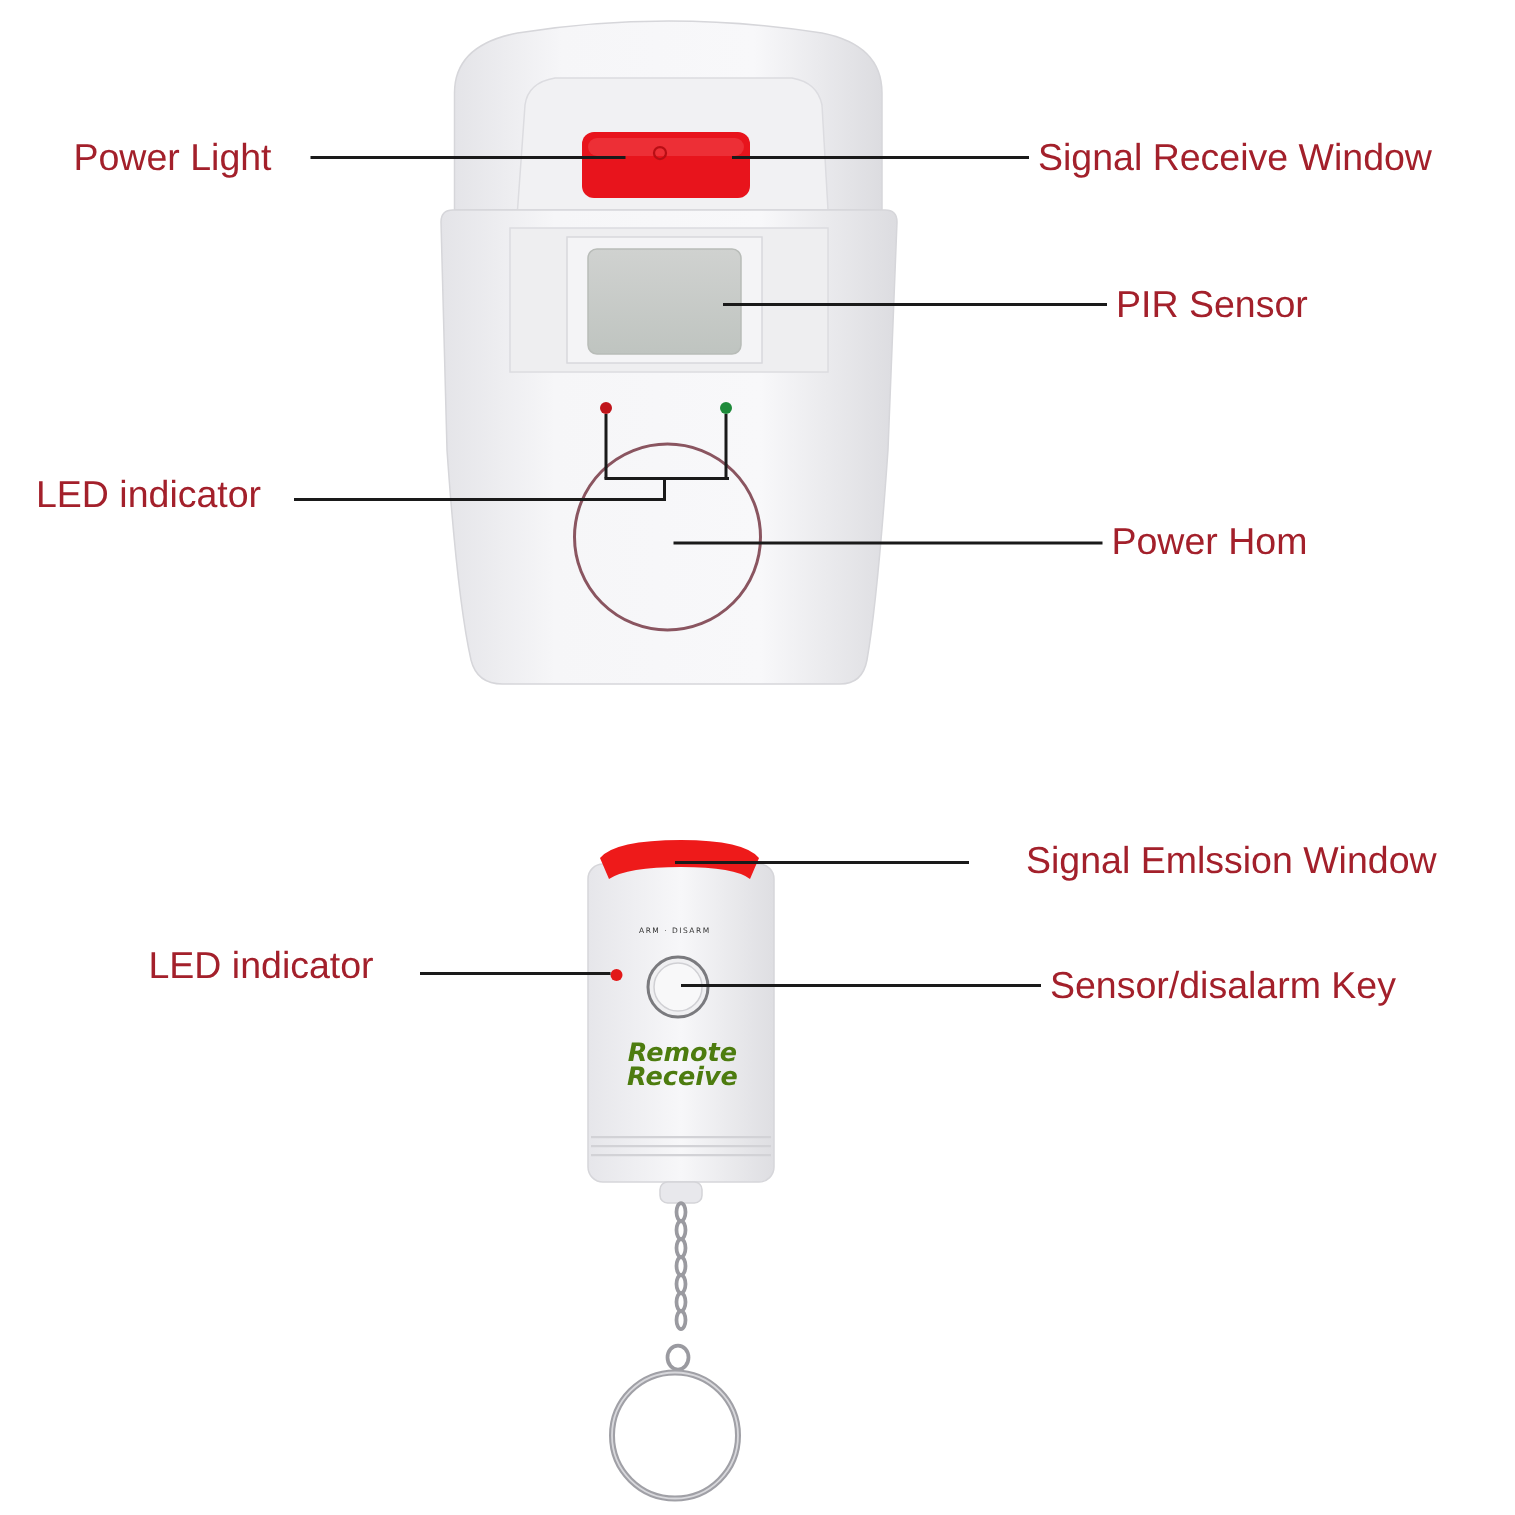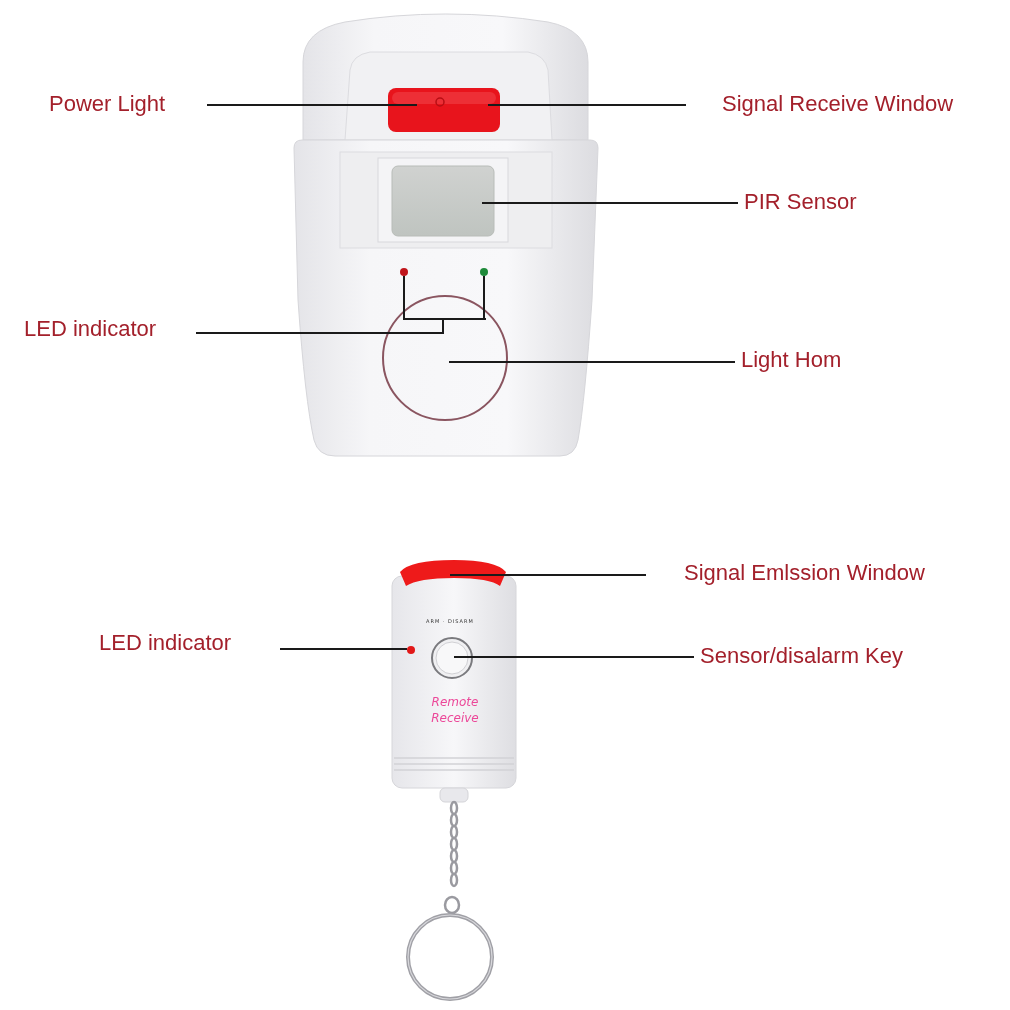--- a/index.html
+++ b/index.html
@@ -1,23 +1,23 @@
 <!DOCTYPE html>
 <html><head>
 <meta charset="utf-8">
 <style>
   html, body { margin:0; padding:0; background:#ffffff; }
   body { width:1010px; height:1010px; position:relative; overflow:hidden;
          font-family:"Liberation Sans", "DejaVu Sans", sans-serif; }
-  .label { position:absolute; color:#a3202b; font-size:22px; white-space:nowrap; line-height:1; }
+  .label { position:absolute; color:#a3202b; font-size:25px; white-space:nowrap; line-height:1; }
   .line { position:absolute; background:#1a1a1a; height:2px; }
   .vline { position:absolute; background:#1a1a1a; width:2px; }
   svg { position:absolute; left:0; top:0; }
-  .remote-text { position:absolute; font-family:"DejaVu Sans", sans-serif; font-style:italic; font-weight:normal;
-                 font-size:12px; color:#ec4899; text-align:center; width:80px; line-height:16px; }
+  .remote-text { position:absolute; font-family:"DejaVu Sans", sans-serif; font-style:italic; font-weight:bold;
+                 font-size:17px; color:#4d7c0f; text-align:center; width:80px; line-height:16px; }
   .tiny-text { position:absolute; font-family:"DejaVu Sans", sans-serif; font-size:5px; color:#333; letter-spacing:1px; }
 </style>
 </head>
 <body>
 
 <svg width="1010" height="1010">
   <defs>
     <linearGradient id="bodyGrad" x1="0" x2="1" y1="0" y2="0">
       <stop offset="0" stop-color="#e4e4e8"></stop>
       <stop offset="0.25" stop-color="#f6f6f8"></stop>
@@ -91,34 +91,34 @@
 
 <div class="tiny-text" style="left:426px;top:618px;">ARM · DISARM</div>
 <div class="remote-text" style="left:415px;top:694px;">
   <div>Remote</div>
   <div>Receive</div>
 </div>
 
 <div class="label" style="left:49px;top:93px;">Power Light</div>
 <div class="line" style="left:207px;top:104px;width:210px;"></div>
 
-<div class="label" style="left:692px;top:93px;margin-left:30px;">Signal Receive Window</div>
+<div class="label" style="left:692px;top:93px;">Signal Receive Window</div>
 <div class="line" style="left:488px;top:104px;width:198px;"></div>
 
 <div class="label" style="left:744px;top:191px;">PIR Sensor</div>
 <div class="line" style="left:482px;top:202px;width:256px;"></div>
 
 <div class="label" style="left:24px;top:318px;">LED indicator</div>
 <div class="line" style="left:196px;top:332px;width:248px;"></div>
 <div class="vline" style="left:442px;top:318px;height:16px;"></div>
 <div class="line" style="left:403px;top:318px;width:83px;"></div>
 <div class="vline" style="left:403px;top:276px;height:43px;"></div>
 <div class="vline" style="left:483px;top:276px;height:43px;"></div>
 
-<div class="label" style="left:741px;top:349px;">Light Hom</div>
+<div class="label" style="left:741px;top:349px;">Power Hom</div>
 <div class="line" style="left:449px;top:361px;width:286px;"></div>
 
 <div class="label" style="left:650px;top:562px;margin-left:34px;">Signal Emlssion Window</div>
 <div class="line" style="left:450px;top:574px;width:196px;"></div>
 
 <div class="label" style="left:99px;top:632px;">LED indicator</div>
 <div class="line" style="left:280px;top:648px;width:127px;"></div>
 
 <div class="label" style="left:700px;top:645px;">Sensor/disalarm Key</div>
 <div class="line" style="left:454px;top:656px;width:240px;"></div>

